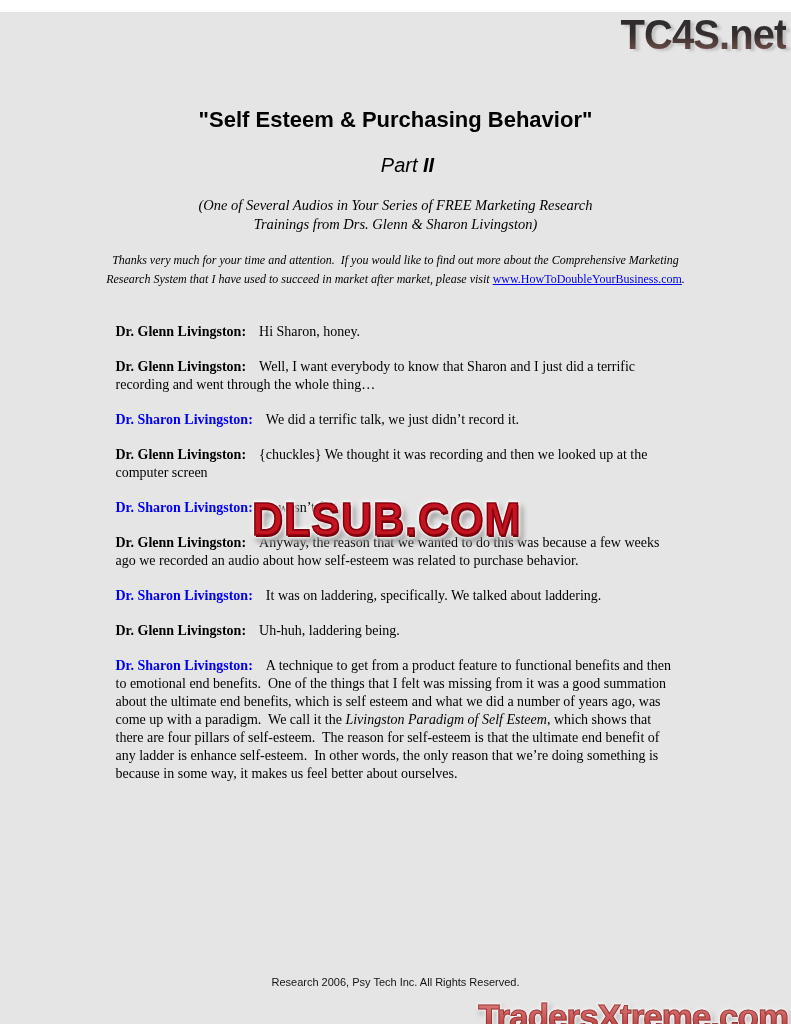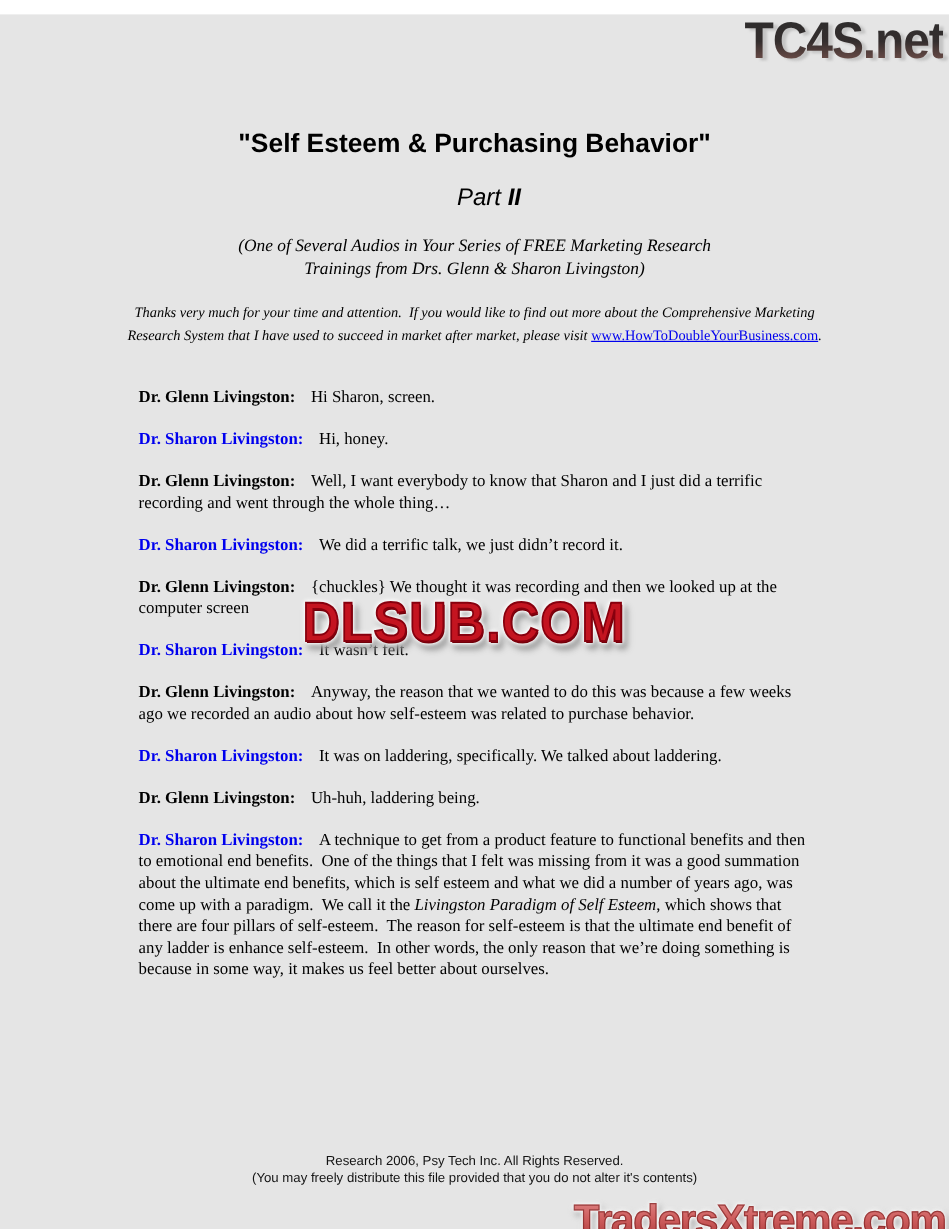--- a/index.html
+++ b/index.html
@@ -151,23 +151,22 @@
 
   <div class="title">"Self Esteem &amp; Purchasing Behavior"</div>
 
   <div class="part"><span>Part </span><span class="part-num">II</span></div>
 
   <div class="subtitle">(One of Several Audios in Your Series of FREE Marketing Research Trainings from Drs. Glenn &amp; Sharon Livingston)</div>
 
   <div class="intro"><span>Thanks very much for your time and attention.  If you would like to find out more about the Comprehensive Marketing Research System that I have used to succeed in market after market, please visit </span><a class="link">www.HowToDoubleYourBusiness.com</a><span>.</span></div>
 
   <div class="dialogue">
-    <p><span class="speaker">Dr. Glenn Livingston:</span><span><span>Hi Sharon, screen.</span></span></p>
+    <p><span class="speaker">Dr. Glenn Livingston:</span><span><span>Hi Sharon, honey.</span></span></p>
 
-    <p><span class="speaker blue">Dr. Sharon Livingston:</span><span><span>Hi, honey.</span></span></p>
 
     <p><span class="speaker">Dr. Glenn Livingston:</span><span><span>Well, I want everybody to know that Sharon and I just did a terrific recording and went through the whole thing…</span></span></p>
 
     <p><span class="speaker blue">Dr. Sharon Livingston:</span><span><span>We did a terrific talk, we just didn’t record it.</span></span></p>
 
     <p><span class="speaker">Dr. Glenn Livingston:</span><span><span>{chuckles} We thought it was recording and then we looked up at the computer screen</span></span></p>
 
     <p><span class="speaker blue">Dr. Sharon Livingston:</span><span><span>It wasn’t felt.</span></span></p>
 
     <p><span class="speaker">Dr. Glenn Livingston:</span><span><span>Anyway, the reason that we wanted to do this was because a few weeks ago we recorded an audio about how self-esteem was related to purchase behavior.</span></span></p>
@@ -176,18 +175,17 @@
 
     <p><span class="speaker">Dr. Glenn Livingston:</span><span><span>Uh-huh, laddering being.</span></span></p>
 
     <p><span class="speaker blue">Dr. Sharon Livingston:</span><span><span>A technique to get from a product feature to functional benefits and then to emotional end benefits.  One of the things that I felt was missing from it was a good summation about the ultimate end benefits, which is self esteem and what we did a number of years ago, was come up with a paradigm.  We call it the </span><span class="italic">Livingston Paradigm of Self Esteem</span><span>, which shows that there are four pillars of self-esteem.  The reason for self-esteem is that the ultimate end benefit of any ladder is enhance self-esteem.  In other words, the only reason that we’re doing something is because in some way, it makes us feel better about ourselves.</span></span></p>
   </div>
 
   <div class="watermark-center">DLSUB.COM</div>
 
   <div class="footer">
     <div>Research 2006, Psy Tech Inc. All Rights Reserved.</div>
-    <div>(You may freely distribute this file provided that you do not alter it's contents)</div>
   </div>
 
   <div class="logo-bottom">TradersXtreme.com</div>
 
 </div>
 
 </body></html>

